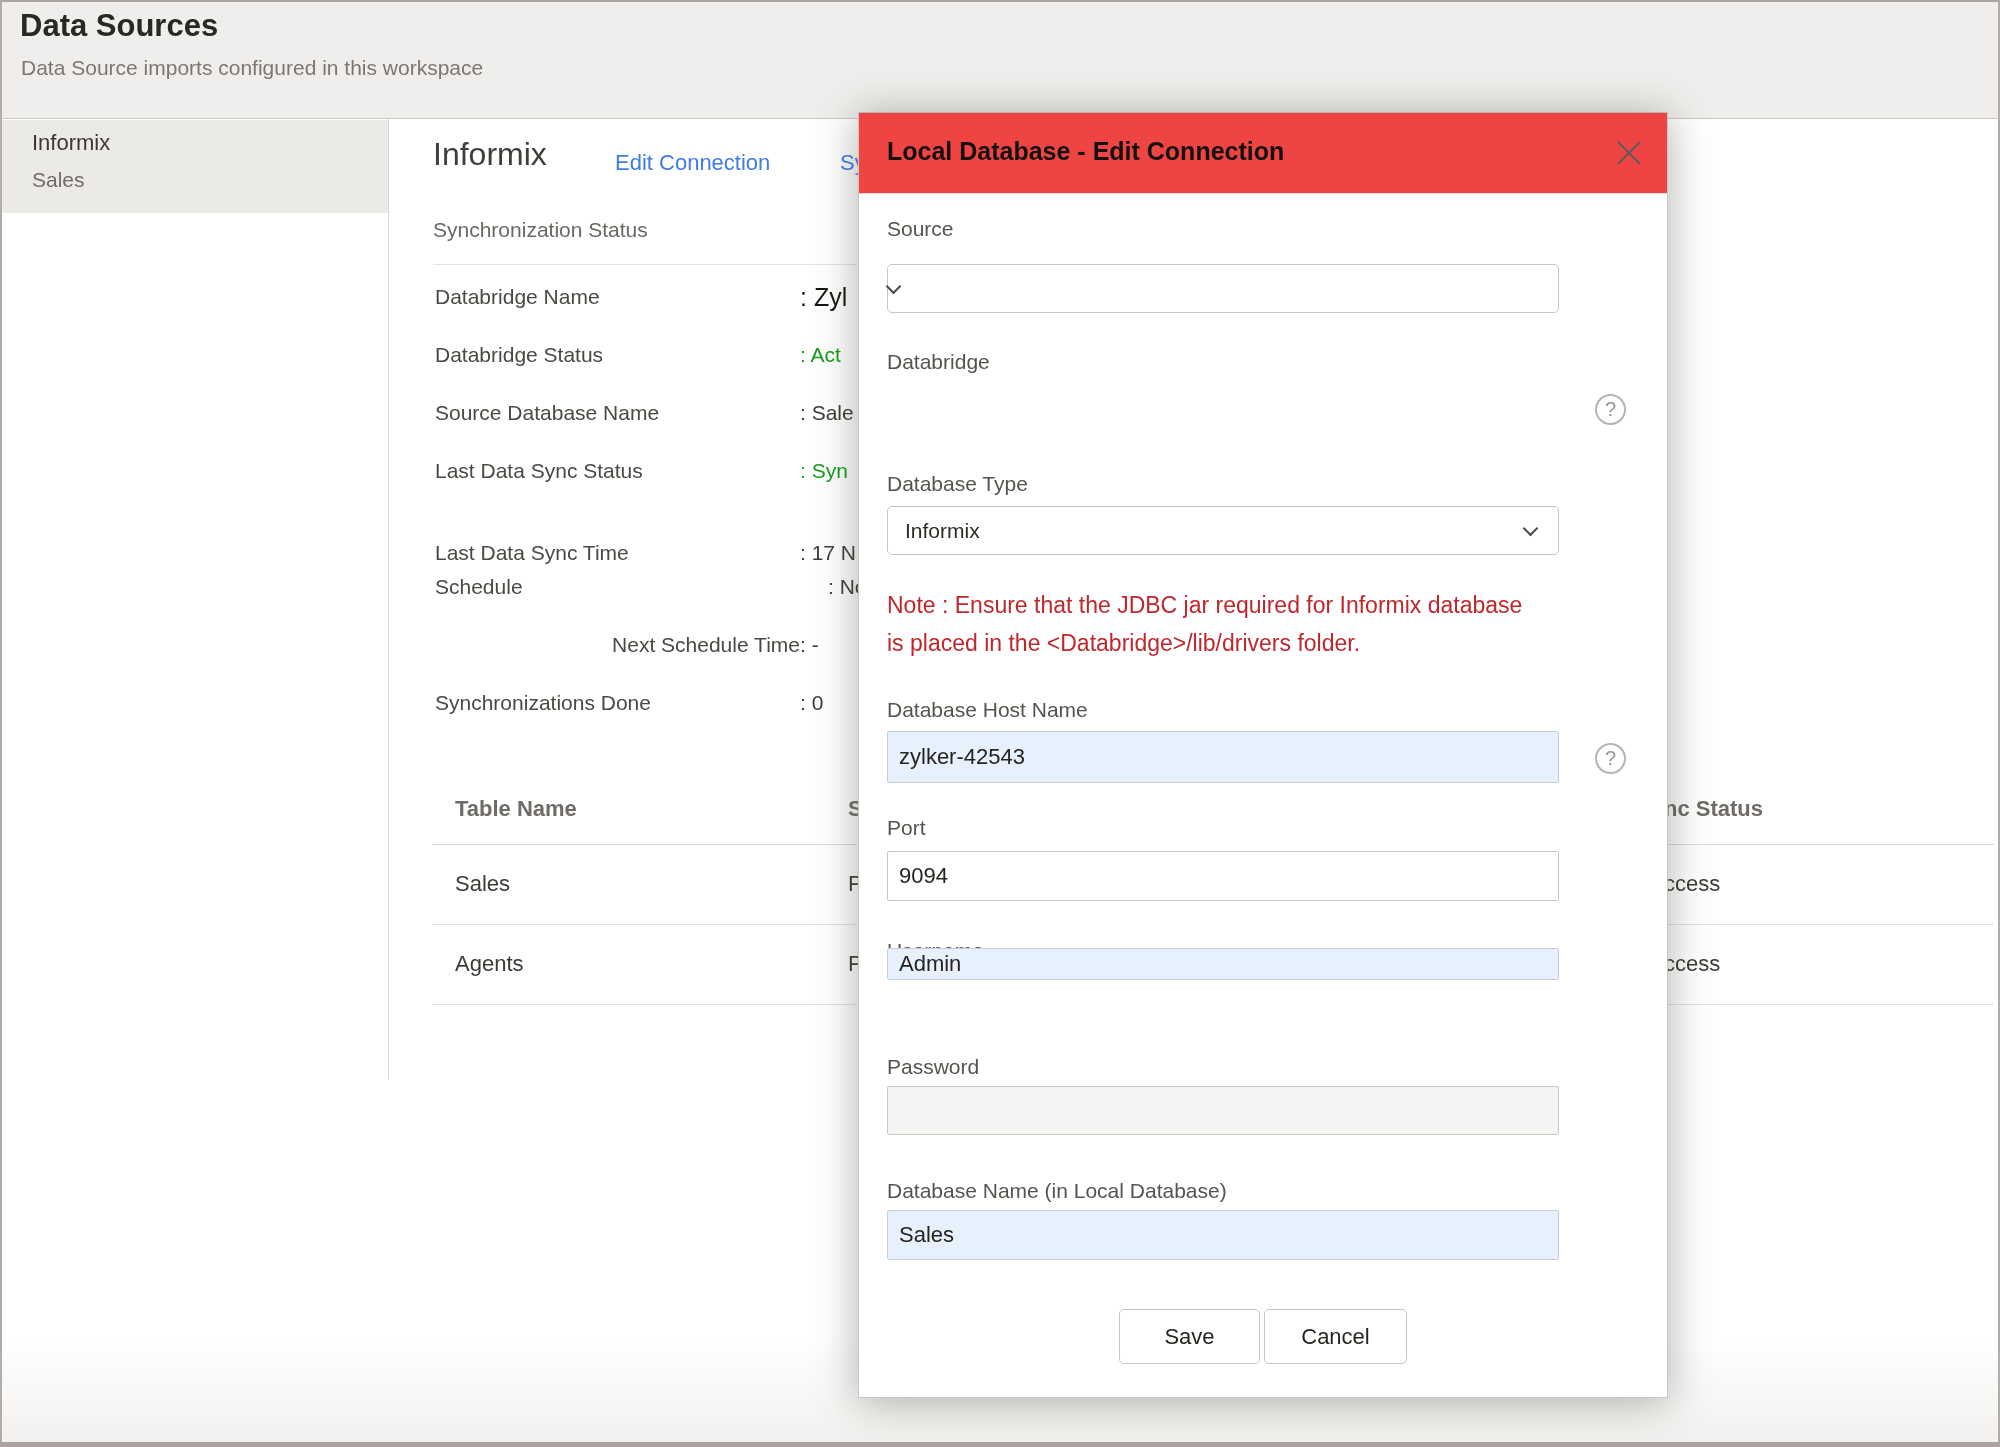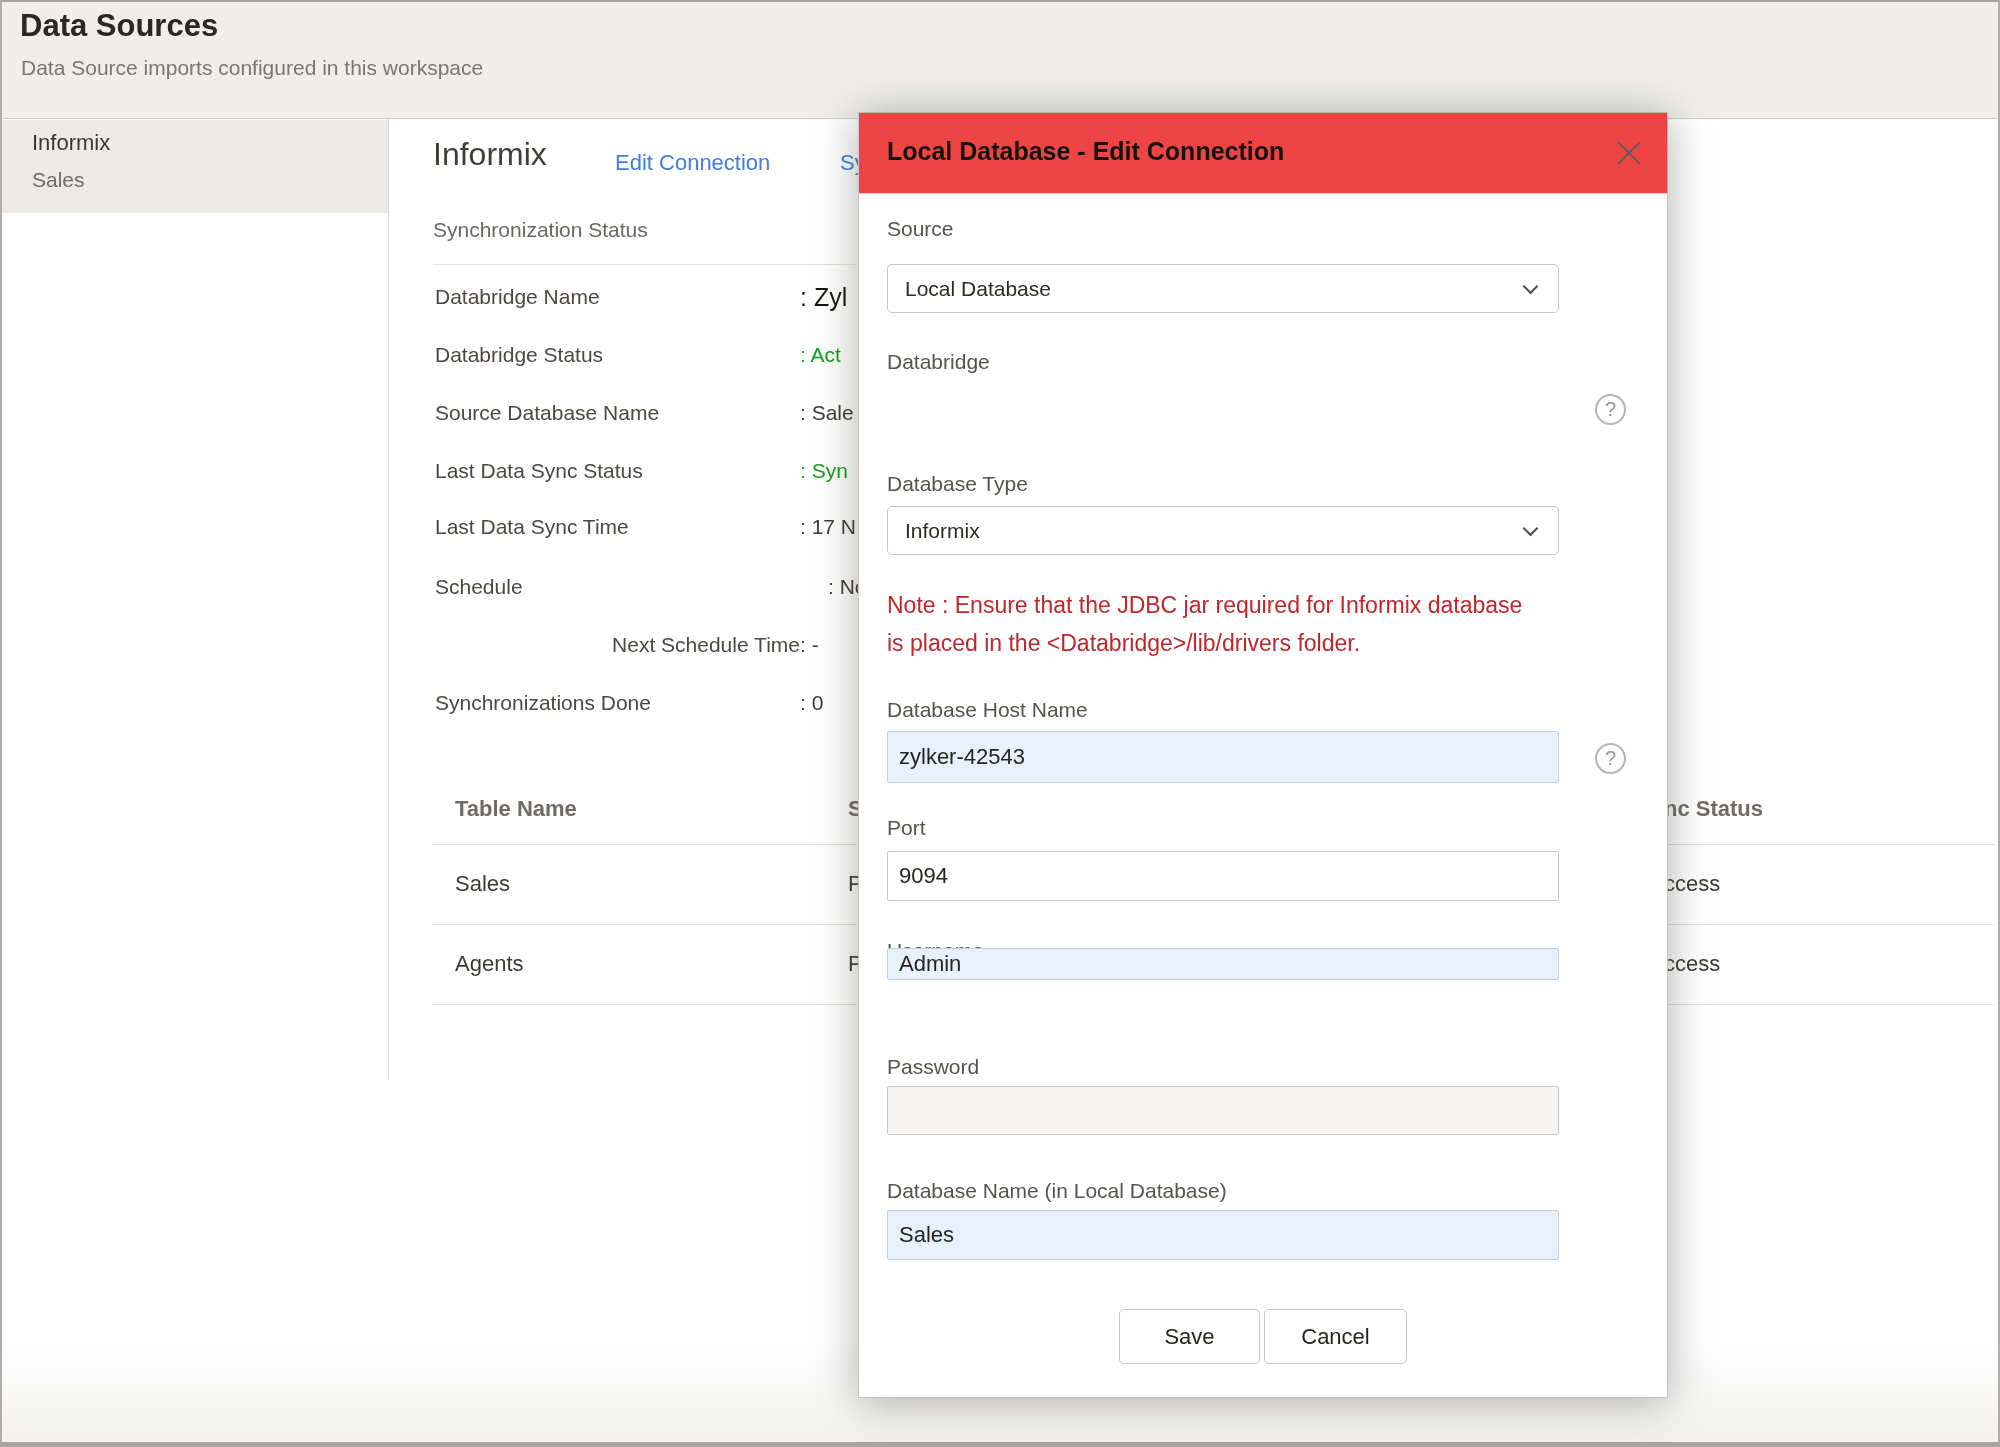--- a/index.html
+++ b/index.html
@@ -101,21 +101,21 @@
     <span class="detail-value green">: Act</span>
   </div>
   <div class="abs detail-row" style="top:398px;">
     <span class="detail-label">Source Database Name</span>
     <span class="detail-value">: Sale</span>
   </div>
   <div class="abs detail-row" style="top:456px;">
     <span class="detail-label">Last Data Sync Status</span>
     <span class="detail-value green">: Syn</span>
   </div>
-  <div class="abs detail-row" style="top:512px;">
+  <div class="abs detail-row" style="top:538px;">
     <span class="detail-label">Last Data Sync Time</span>
     <span class="detail-value">: 17 N</span>
   </div>
   <div class="abs detail-row" style="top:572px;gap:28px;">
     <span class="detail-label">Schedule</span>
     <span class="detail-value">: Not</span>
   </div>
   <div class="abs detail-row" style="top:630px;text-align:right;">
     <span class="detail-label">Next Schedule Time</span>
     <span class="detail-value">: -</span>
@@ -158,21 +158,20 @@
       <div class="modal-close">
         <svg width="32" height="32" viewBox="0 0 32 32">
           <line x1="5" y1="5" x2="27" y2="27" stroke="#5a5a5a" stroke-width="1.8"></line>
           <line x1="27" y1="5" x2="5" y2="27" stroke="#5a5a5a" stroke-width="1.8"></line>
         </svg>
       </div>
     </div>
 
     <div class="m-label" style="top:104px;">Source</div>
     <div class="m-select" style="top:151px;height:49px;">
-      <span class="sel-text">Local Database</span>
       <span class="chev"></span>
     </div>
 
     <div class="m-label" style="top:237px;">Databridge</div>
     <div class="help-icon" style="left:736px;top:281px;">?</div>
 
     <div class="m-label" style="top:359px;">Database Type</div>
     <div class="m-select" style="top:393px;height:49px;">
       <span class="sel-text">Informix</span>
       <span class="chev"></span>

